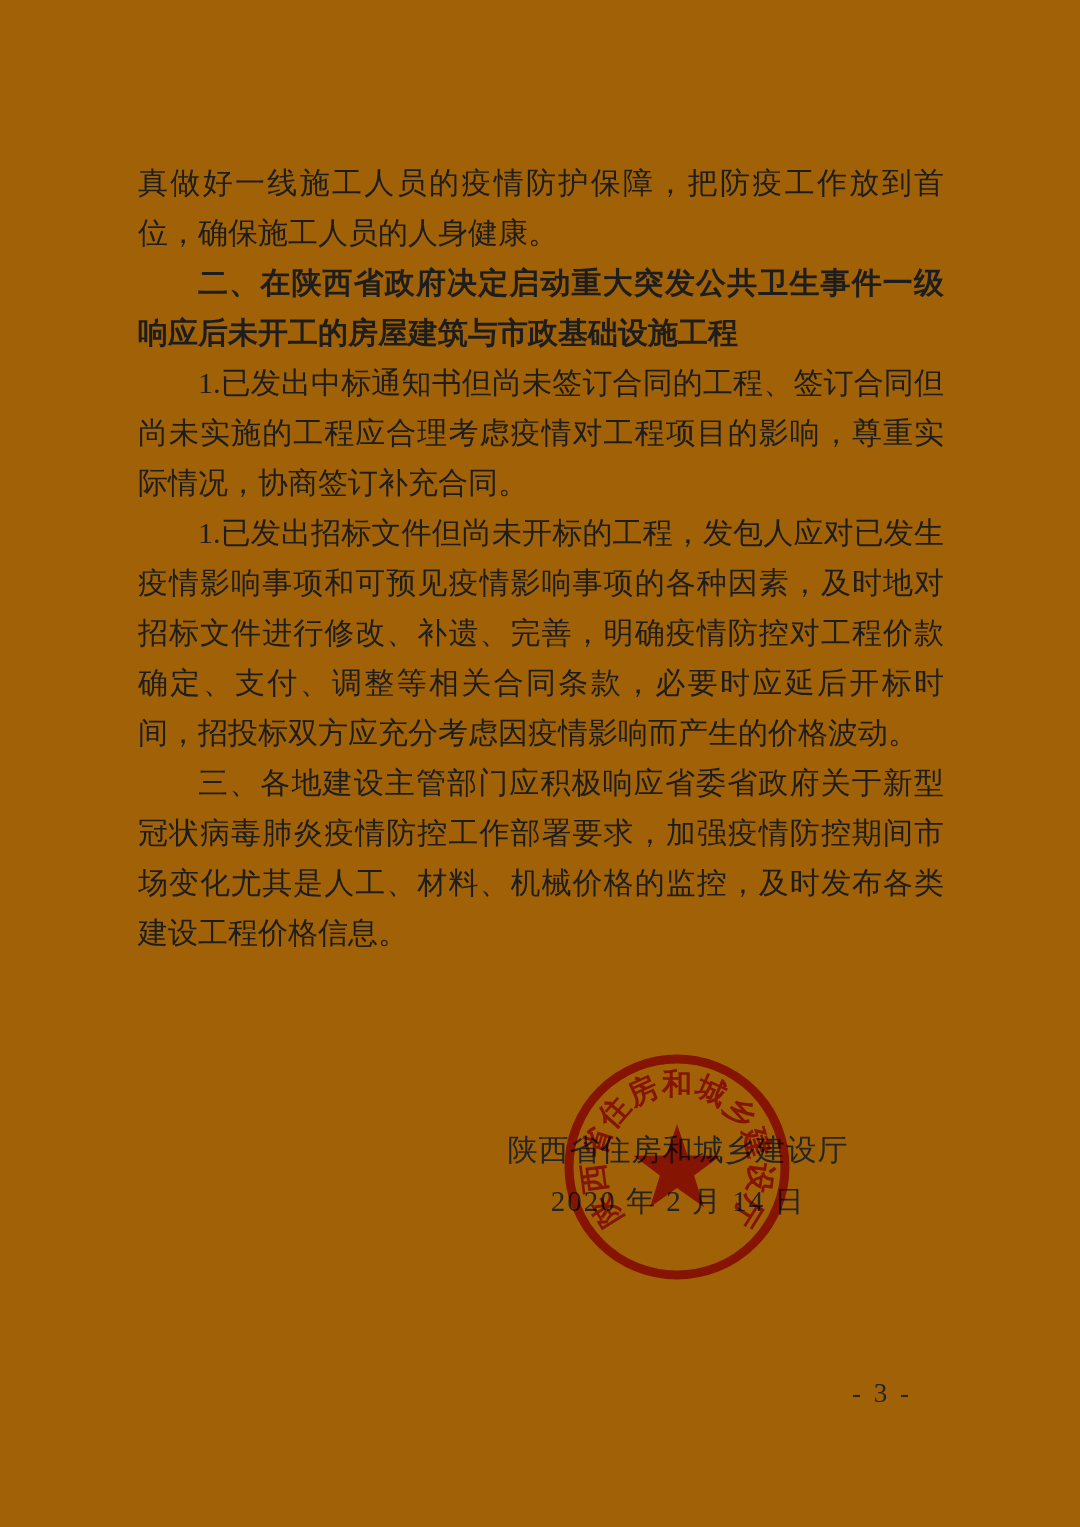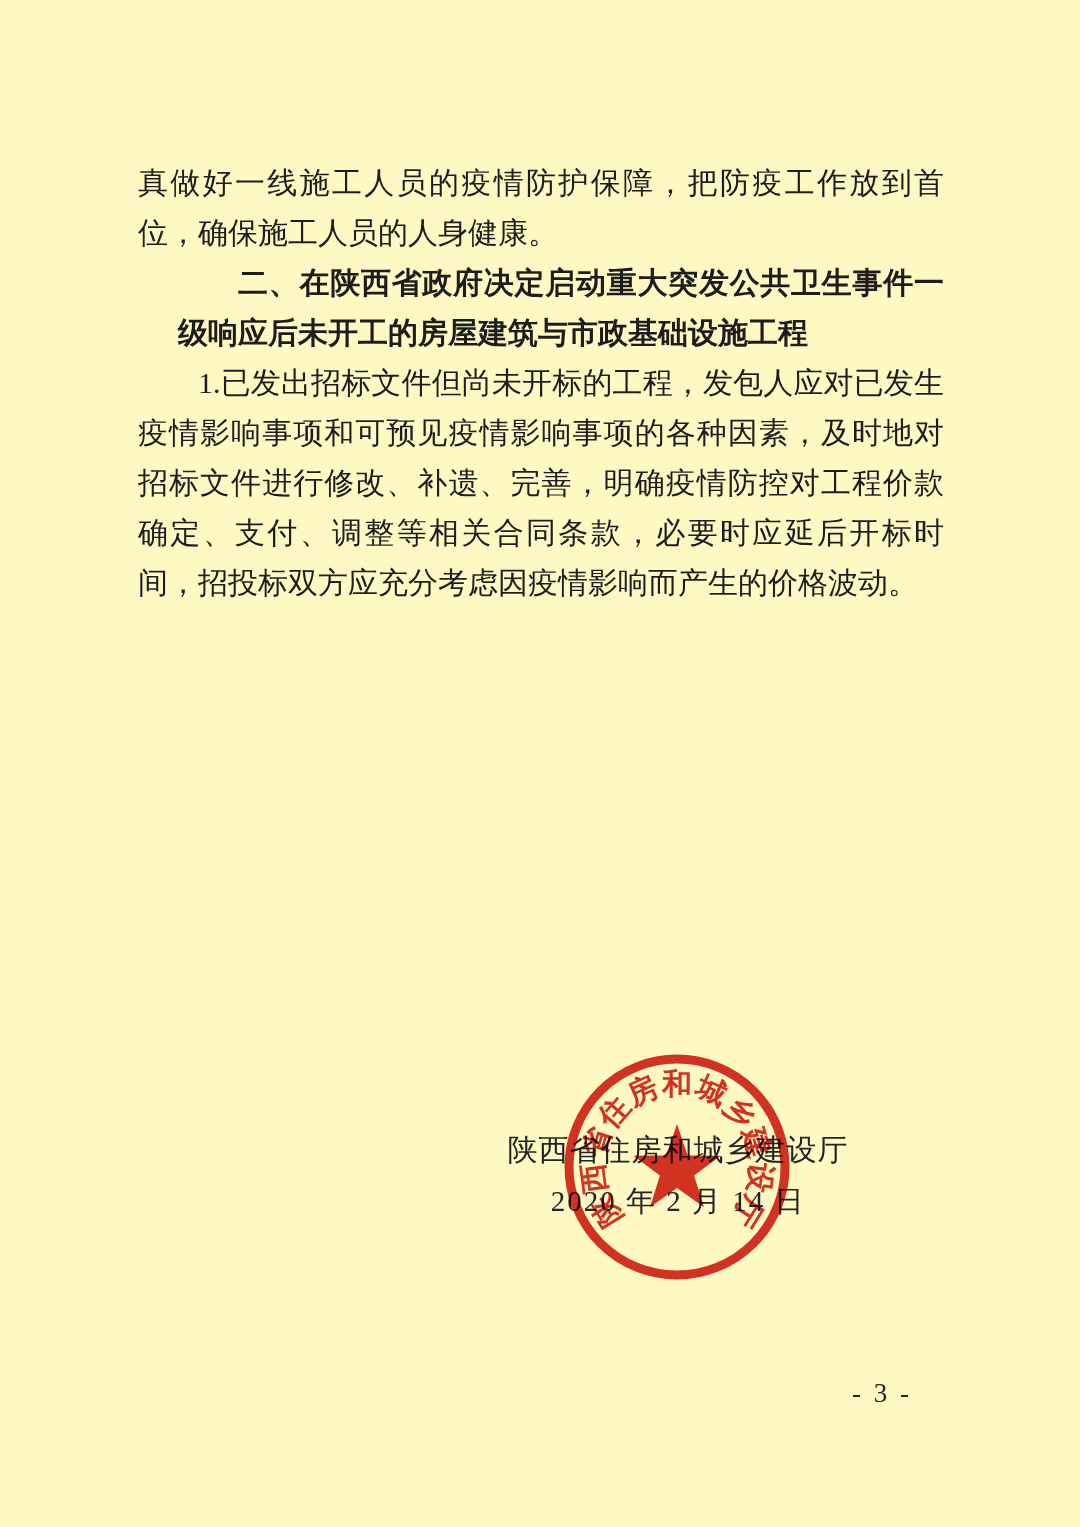--- a/index.html
+++ b/index.html
@@ -1,30 +1,29 @@
 <!DOCTYPE html>
 <html><head>
 <meta charset="utf-8">
 <style>
   html,body{margin:0;padding:0;background:#fff;}
   .page{
-    position:relative;width:1080px;height:1527px;background:#fef9c3;
+    position:relative;width:1080px;height:1527px;background:#a16207;
     font-family:"Liberation Serif","DejaVu Serif",serif;overflow:hidden;
   }
   .doc-body{
     position:absolute;left:138px;top:158px;width:806px;
     font-size:30px;line-height:50px;color:#1d1d1d;text-align:justify;
     text-justify:inter-ideograph;
   }
   .doc-body p{margin:0;padding:0;}
   .doc-body p.indent{text-indent:2em;}
   .doc-body p.heading{
     font-weight:bold;
     font-family:"Liberation Sans","DejaVu Sans",sans-serif;
-    margin-left:40px;
   }
   .signature{
     position:absolute;left:478px;top:1131px;width:400px;
     text-align:center;color:#242424;
   }
   .sig-issuer{font-size:30px;line-height:38px;letter-spacing:1px;}
   .sig-date{font-size:29px;line-height:36px;margin-top:14px;letter-spacing:2px;}
   .seal{
     position:absolute;left:559px;top:1049px;width:236px;height:236px;
     mix-blend-mode:multiply;opacity:.93;
@@ -35,21 +34,23 @@
   }
 </style>
 </head>
 <body>
 
 <div class="page">
 
   <div class="doc-body" id="paragraphs">
       <p class="body">真做好一线施工人员的疫情防护保障，把防疫工作放到首位，确保施工人员的人身健康。</p>
       <p class="heading indent">二、在陕西省政府决定启动重大突发公共卫生事件一级响应后未开工的房屋建筑与市政基础设施工程</p>
+      <p class="body indent">1.已发出中标通知书但尚未签订合同的工程、签订合同但尚未实施的工程应合理考虑疫情对工程项目的影响，尊重实际情况，协商签订补充合同。</p>
       <p class="body indent">1.已发出招标文件但尚未开标的工程，发包人应对已发生疫情影响事项和可预见疫情影响事项的各种因素，及时地对招标文件进行修改、补遗、完善，明确疫情防控对工程价款确定、支付、调整等相关合同条款，必要时应延后开标时间，招投标双方应充分考虑因疫情影响而产生的价格波动。</p>
+      <p class="body indent">三、各地建设主管部门应积极响应省委省政府关于新型冠状病毒肺炎疫情防控工作部署要求，加强疫情防控期间市场变化尤其是人工、材料、机械价格的监控，及时发布各类建设工程价格信息。</p>
     </div>
 
   <div class="signature">
     <div class="sig-issuer">陕西省住房和城乡建设厅</div>
     <div class="sig-date">2020 年 2 月 14 日</div>
   </div>
 
   <svg id="seal" class="seal" viewBox="0 0 236 236" xmlns="http://www.w3.org/2000/svg">
       <circle cx="118" cy="118" r="108" fill="none" stroke="#d02318" stroke-width="9"></circle>
       <polygon points="118.0,75.0 128.6,106.4 161.7,106.8 135.1,126.6 145.0,158.2 118.0,139.0 91.0,158.2 100.9,126.6 74.3,106.8 107.4,106.4" fill="#d02318"></polygon>

